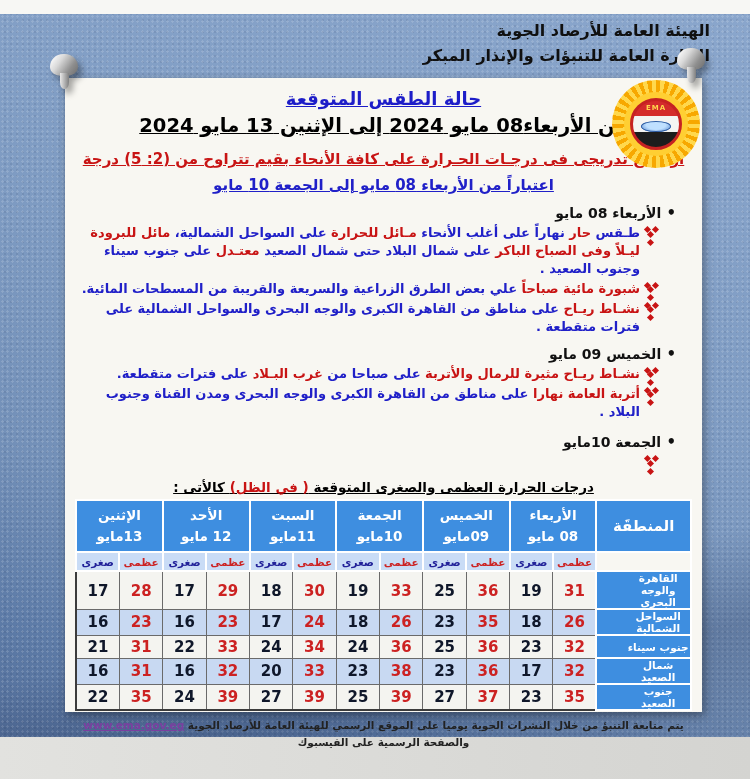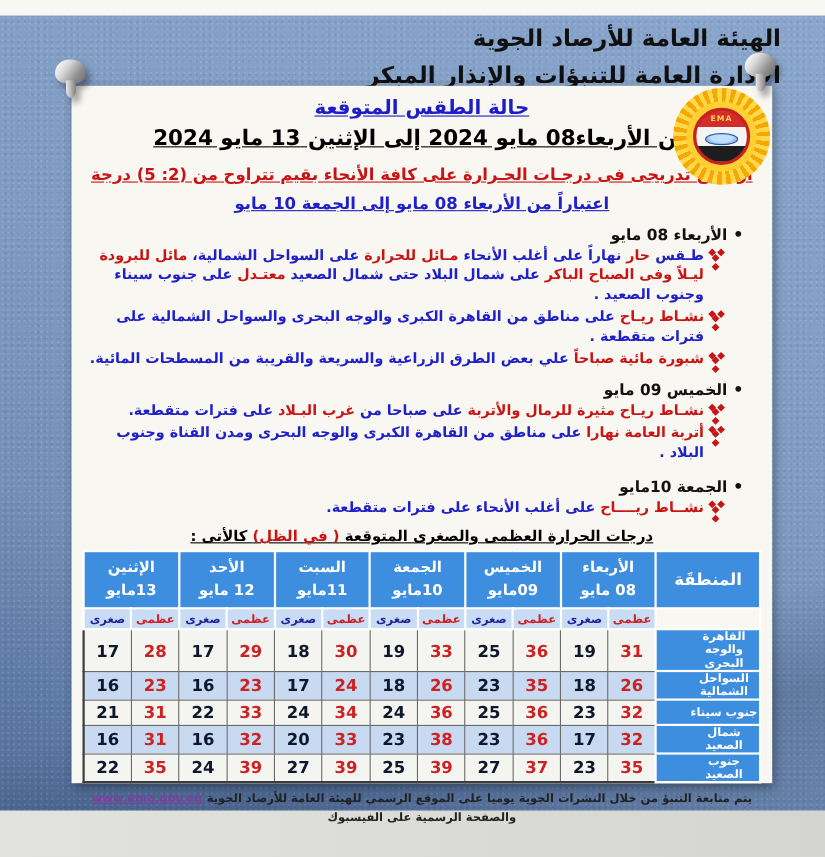--- a/index.html
+++ b/index.html
@@ -19,21 +19,21 @@
       linear-gradient(200deg,#8aa6cc 0%, #7e9bc2 45%, #7390b8 70%, #5d7ba7 88%, #546f9a 100%);
   }
   .board::after {
     content:""; position:absolute; inset:0;
     background:linear-gradient(168deg, rgba(0,0,0,0) 76%, rgba(18,32,66,0.22) 87%, rgba(18,32,66,0.10) 100%);
   }
   .bottom-strip { position:absolute; bottom:0; left:0; width:750px; height:42px; background:linear-gradient(90deg,#e2e2df,#d4d4d1); z-index:1; }
 
   
   .agency { position:absolute; top:19px; right:40px; z-index:2; text-align:right; color:#101010;
-            font-weight:bold; font-size:21px; line-height:1.55; }
+            font-weight:bold; font-size:16px; line-height:1.55; }
 
   
   .pin { position:absolute; z-index:6; width:30px; height:48px; filter:drop-shadow(4px 5px 3px rgba(0,0,0,0.35)); }
   .pin-left  { left:49px;  top:54px; }
   .pin-right { left:676px; top:48px; }
   .pin .head { width:28px; height:22px; margin:0 auto;
       border-radius:50% 50% 42% 42% / 62% 62% 44% 44%;
       background:linear-gradient(125deg,#fbfbfb 10%,#d9d9d9 35%,#8f8f8f 70%,#6b6b6b 100%); }
   .pin .stem { width:9px; height:16px; margin:-3px auto 0;
       background:linear-gradient(90deg,#e8e8e8,#b9b9b9 45%,#7f7f7f);
@@ -145,39 +145,38 @@
   <div class="alert2">اعتباراً من الأربعاء  08 مايو إلى الجمعة 10 مايو</div>
 
   <div class="days-wrap">
       <div class="day-heading">الأربعاء 08 مايو</div>
       <div class="bullet-row">
         <span class="dmark"></span>
         <span class="bullet-text"><span class="seg-blue">طـقس </span><span class="seg-red">حار </span><span class="seg-blue">نهاراً على أغلب الأنحاء </span><span class="seg-red">مـائل للحرارة </span><span class="seg-blue">على السواحل الشمالية، </span><span class="seg-red">مائل للبرودة ليـلاً وفى الصباح الباكر </span><span class="seg-blue">على شمال البلاد حتى شمال الصعيد </span><span class="seg-red">معتـدل </span><span class="seg-blue">على جنوب سيناء وجنوب الصعيد .</span></span>
       </div>
       <div class="bullet-row">
         <span class="dmark"></span>
+        <span class="bullet-text"><span class="seg-red">شبورة مائية صباحاً </span><span class="seg-blue">علي بعض الطرق الزراعية والسريعة والقريبة من المسطحات المائية.</span></span>
+      </div>
+      <div class="bullet-row">
+        <span class="dmark"></span>
         <span class="bullet-text"><span class="seg-red">نشـاط ريـاح </span><span class="seg-blue">على مناطق من القاهرة الكبرى والوجه البحرى والسواحل الشمالية على فترات متقطعة .</span></span>
       </div>
-      <div class="bullet-row">
-        <span class="dmark"></span>
-        <span class="bullet-text"><span class="seg-red">شبورة مائية صباحاً </span><span class="seg-blue">علي بعض الطرق الزراعية والسريعة والقريبة من المسطحات المائية.</span></span>
-      </div>
       <div class="day-heading">الخميس 09 مايو</div>
       <div class="bullet-row">
         <span class="dmark"></span>
         <span class="bullet-text"><span class="seg-red">نشـاط ريـاح  مثيرة للرمال والأتربة </span><span class="seg-blue">على صباحا من </span><span class="seg-red">غرب البـلاد </span><span class="seg-blue">على فترات متقطعة.</span></span>
       </div>
       <div class="bullet-row">
         <span class="dmark"></span>
         <span class="bullet-text"><span class="seg-red">أتربة العامة نهارا </span><span class="seg-blue">على مناطق من القاهرة الكبرى والوجه البحرى ومدن القناة وجنوب البلاد .</span></span>
       </div>
       <div class="day-heading gap-lg">الجمعة 10مايو</div>
       <div class="bullet-row">
         <span class="dmark"></span>
-        <span class="bullet-text"><span class="seg-red">نشــاط ريــــاح </span><span class="seg-blue">على أغلب الأنحاء على فترات متقطعة.</span></span>
       </div>
     </div>
 
   <div class="table-intro">
     <span>درجات الحرارة العظمى والصغرى المتوقعة </span><span class="hl">( في الظل)</span><span> كالأتى :</span>
   </div>
 
   <table class="temps">
     <thead>
         <tr>

